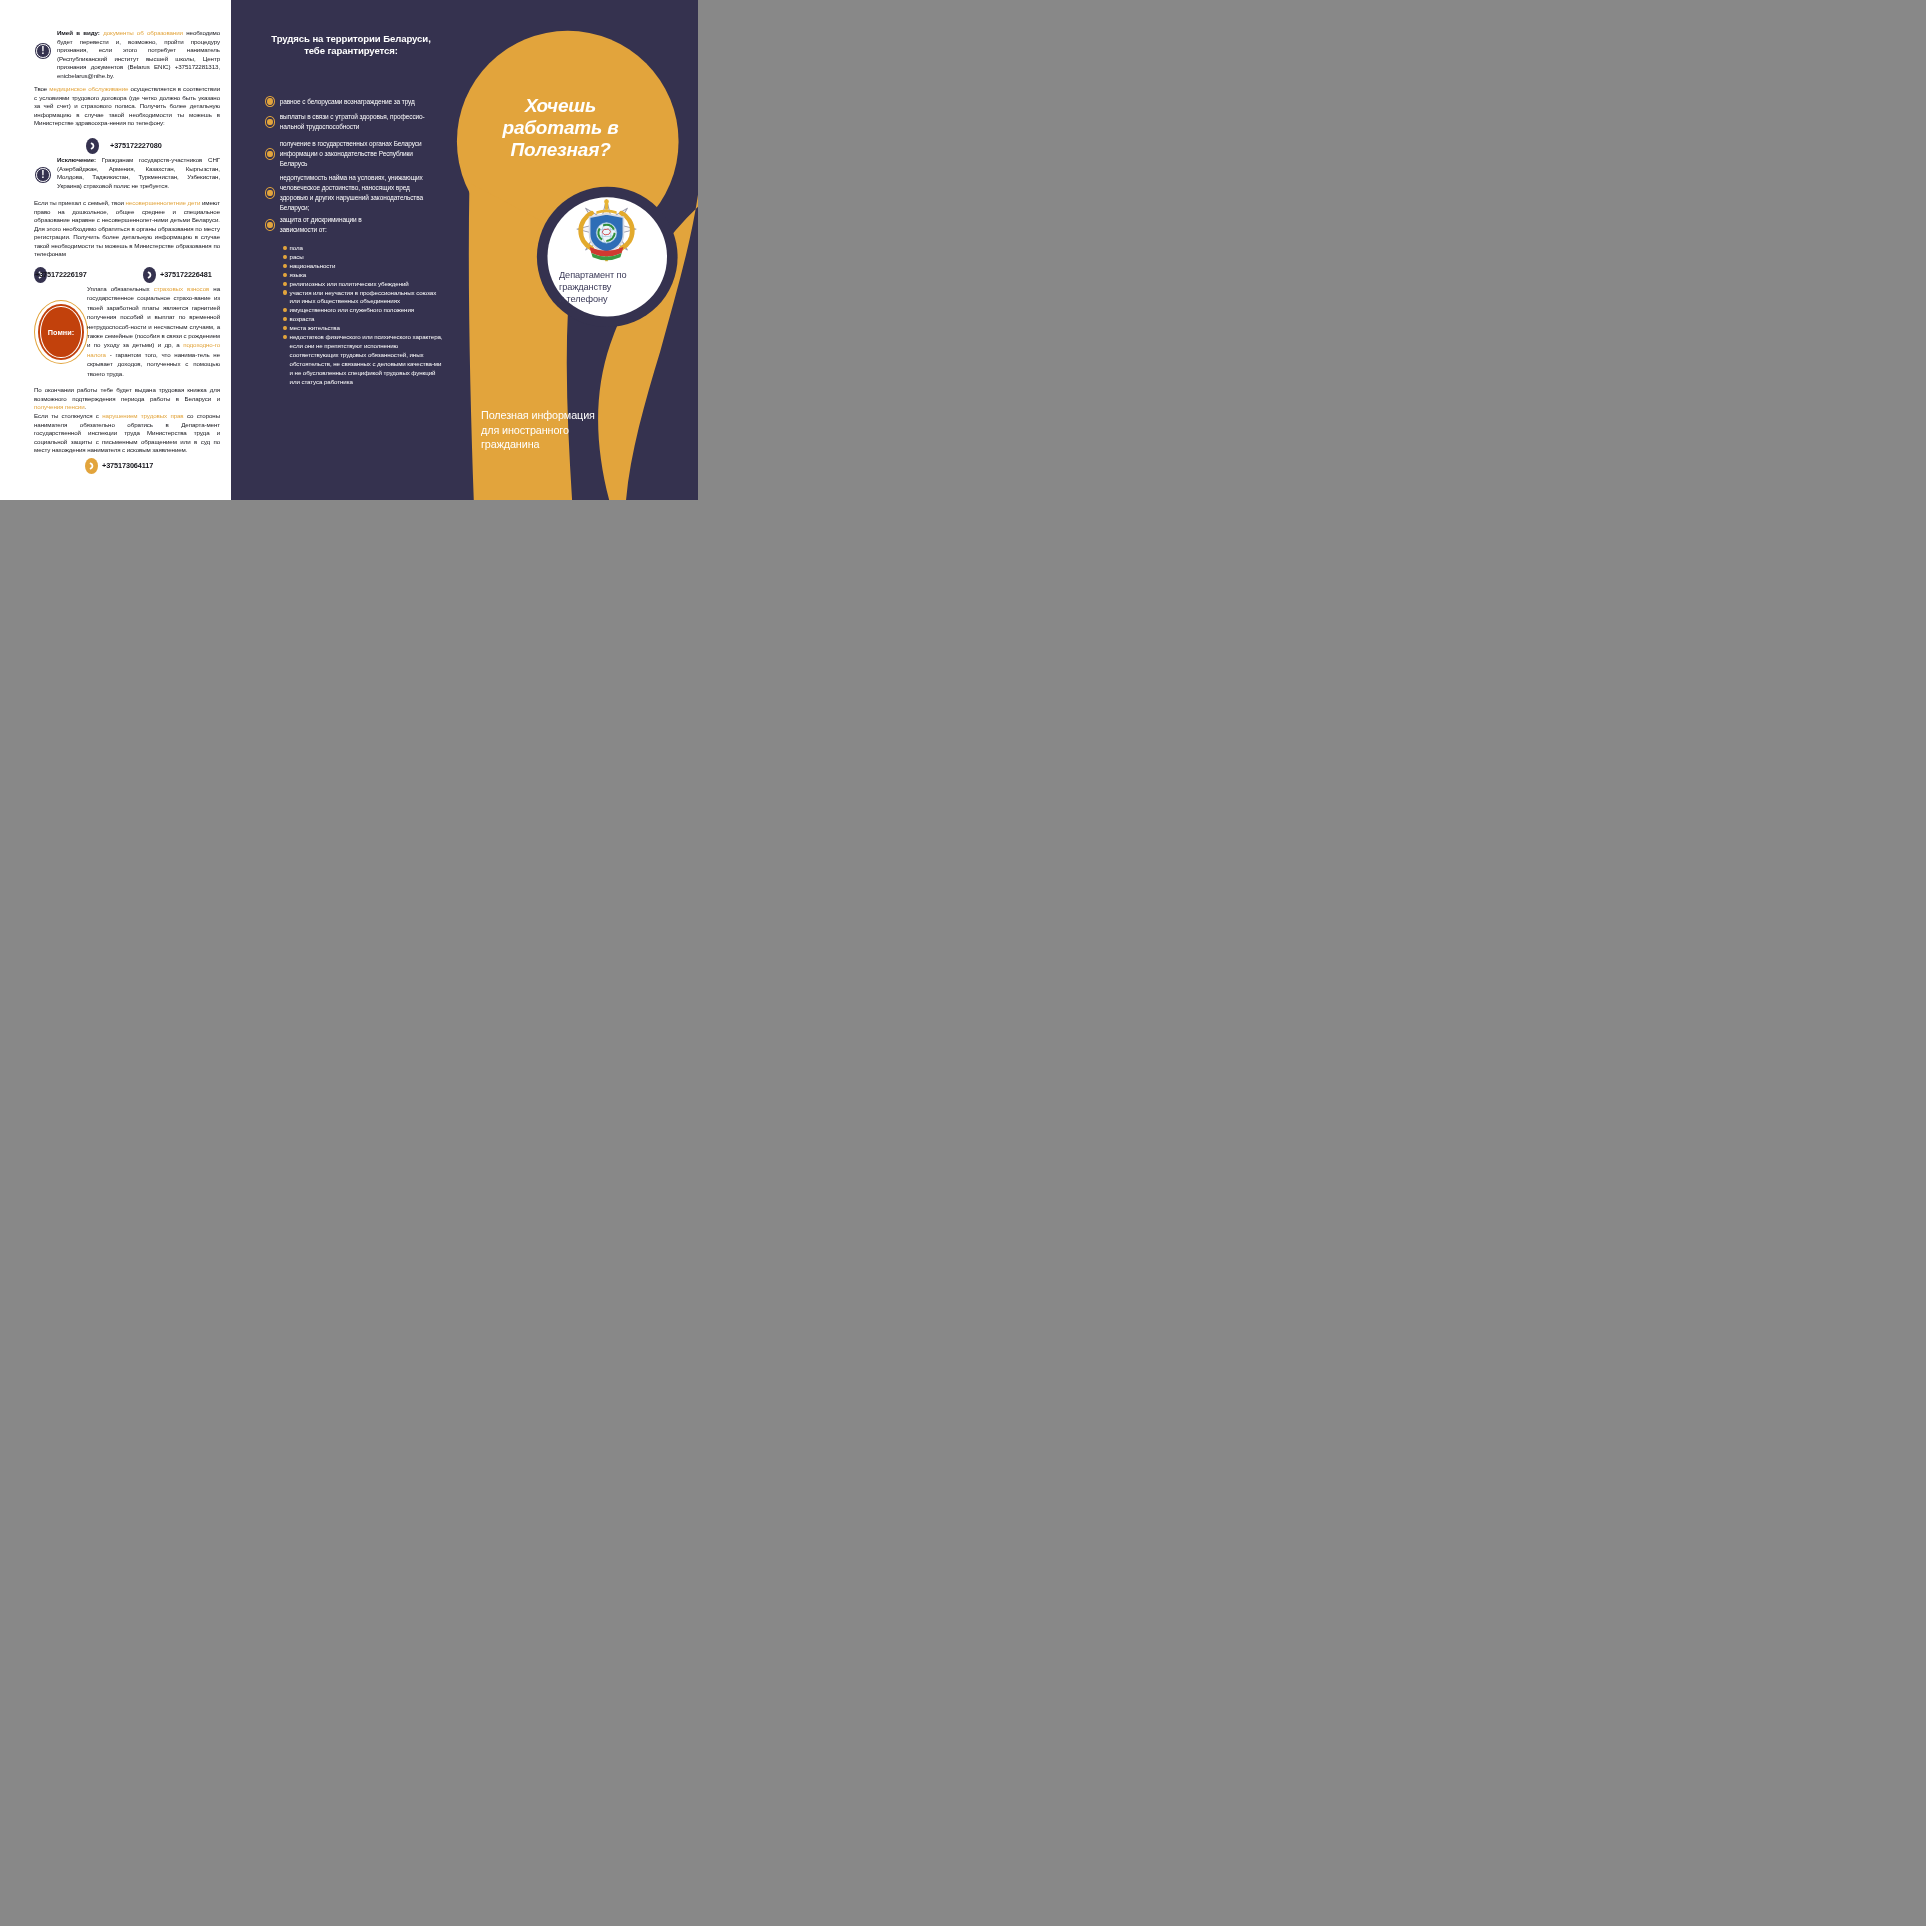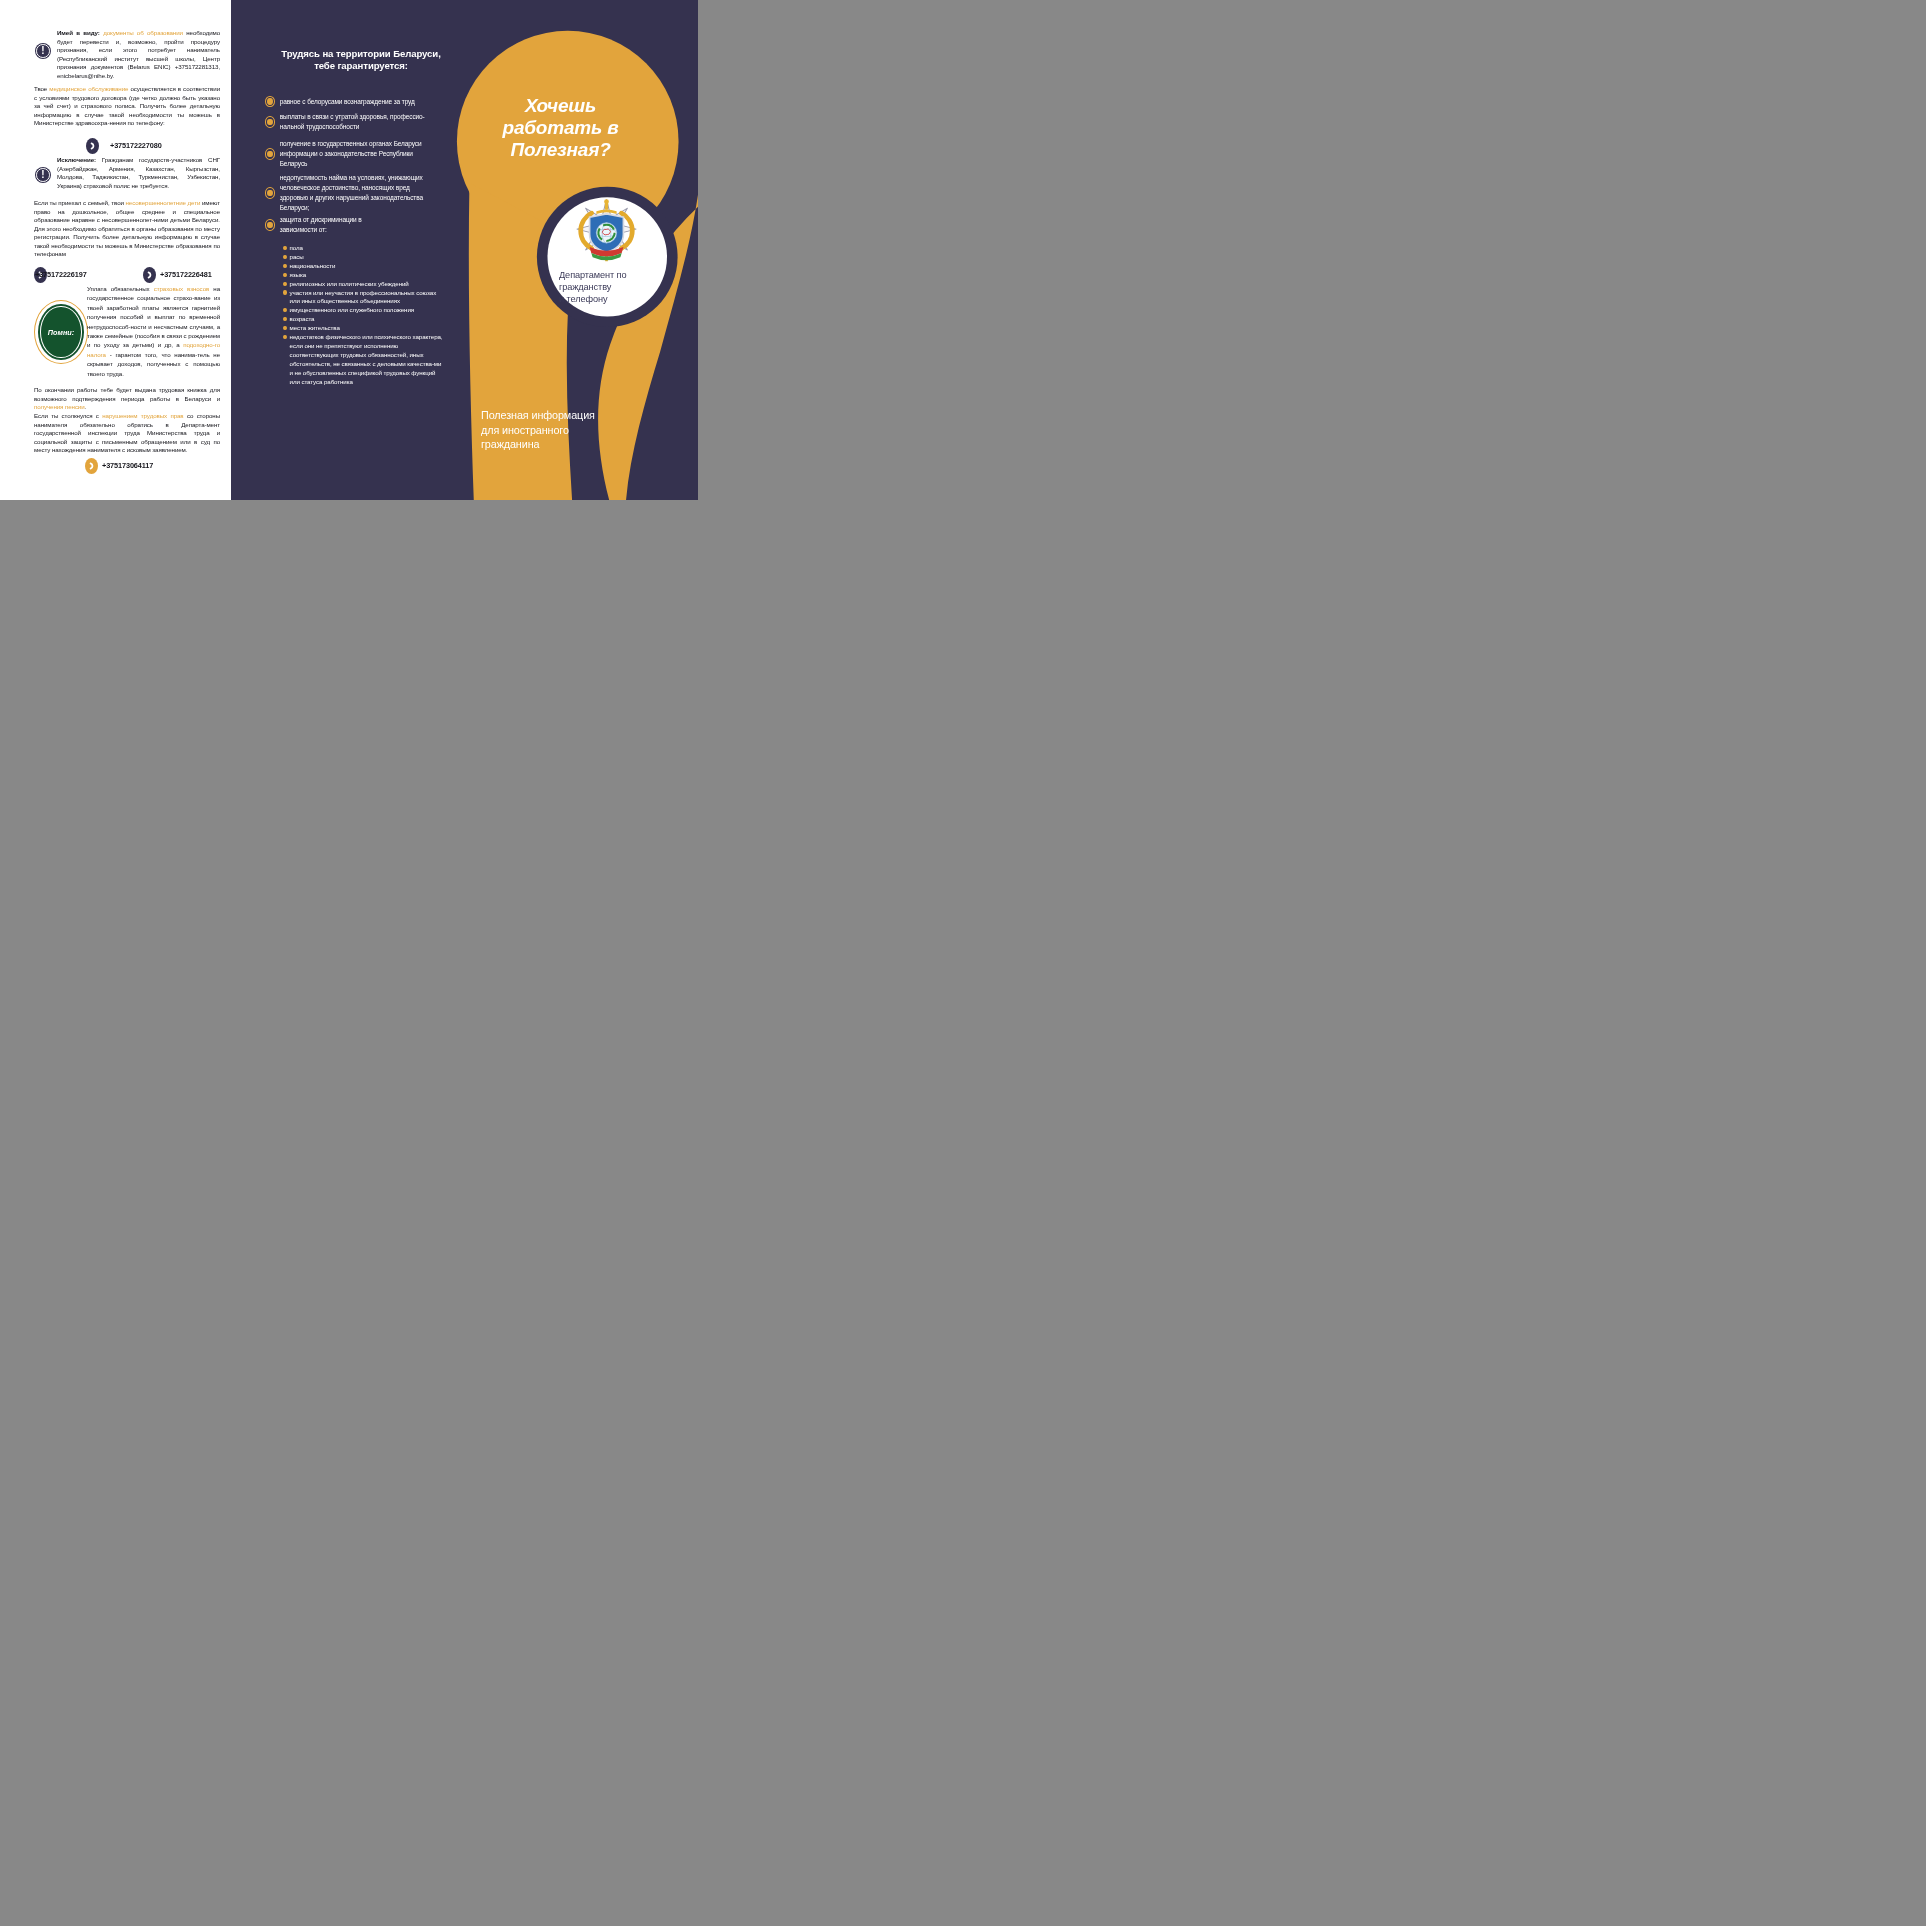--- a/index.html
+++ b/index.html
@@ -34,27 +34,27 @@
   .ph-icon.orange{background:#E2A43C;}
   .ph-icon svg{width:7.7px;height:10px;display:block;}
   .ph-num{position:absolute;font-size:7.3px;font-weight:bold;letter-spacing:-0.1px;line-height:10px;}
   .ph1i{left:86px;top:138px;} .ph1n{left:110px;top:141px;}
   .ph2ai{left:34px;top:267px;} .ph2an{left:35px;top:270px;}
   .ph2bi{left:143px;top:267px;} .ph2bn{left:160px;top:270px;}
   .ph3i{left:85px;top:458px;} .ph3n{left:102px;top:461px;}
   
   .badge{position:absolute;left:34px;top:300px;width:52px;height:62px;
          border:0.8px solid #E2A43C;border-radius:50%;}
-  .badge .disc{position:absolute;inset:3.1px;background:#14532d;border-radius:50%;
-         display:flex;align-items:center;justify-content:center;font-style:italic;}
+  .badge .disc{position:absolute;inset:3.1px;background:#c2410c;border-radius:50%;
+         display:flex;align-items:center;justify-content:center;}
   .badge .disc::before{content:"";position:absolute;inset:2.3px;border:1.2px solid #fff;border-radius:50%;}
   .badge .disc span{position:relative;color:#fff;font-weight:bold;font-size:7.3px;}
   
-  .mhead{left:255px;top:33px;width:212px;text-align:center;color:#fff;
-         font-size:9.6px;font-weight:bold;line-height:12px;letter-spacing:-0.1px;margin-top:15px;}
+  .mhead{left:245px;top:33px;width:212px;text-align:center;color:#fff;
+         font-size:9.6px;font-weight:bold;line-height:12px;letter-spacing:-0.1px;}
   .mhead span{display:block;}
   .bullet{position:absolute;left:265px;width:171px;display:flex;gap:5px;align-items:center;color:#fff;}
   .bullet .txt{font-size:6.5px;line-height:10px;letter-spacing:-0.1px;}
   .bullet .txt span{display:block;}
   .bi1{top:96px;} .bi2{top:112px;} .bi3{top:139px;} .bi4{top:173px;} .bi5{top:215px;}
   .ring{width:7.7px;height:9.2px;border:0.8px solid #E2A43C;border-radius:50%;flex-shrink:0;position:relative;}
   .ring::after{content:"";position:absolute;inset:1.2px;background:#E2A43C;border-radius:50%;}
   .sublist{position:absolute;left:283px;top:244px;width:163px;color:#fff;}
   .sublist .si{display:flex;}
   .sublist .dot{width:3.5px;height:4.2px;background:#E2A43C;border-radius:50%;flex-shrink:0;

